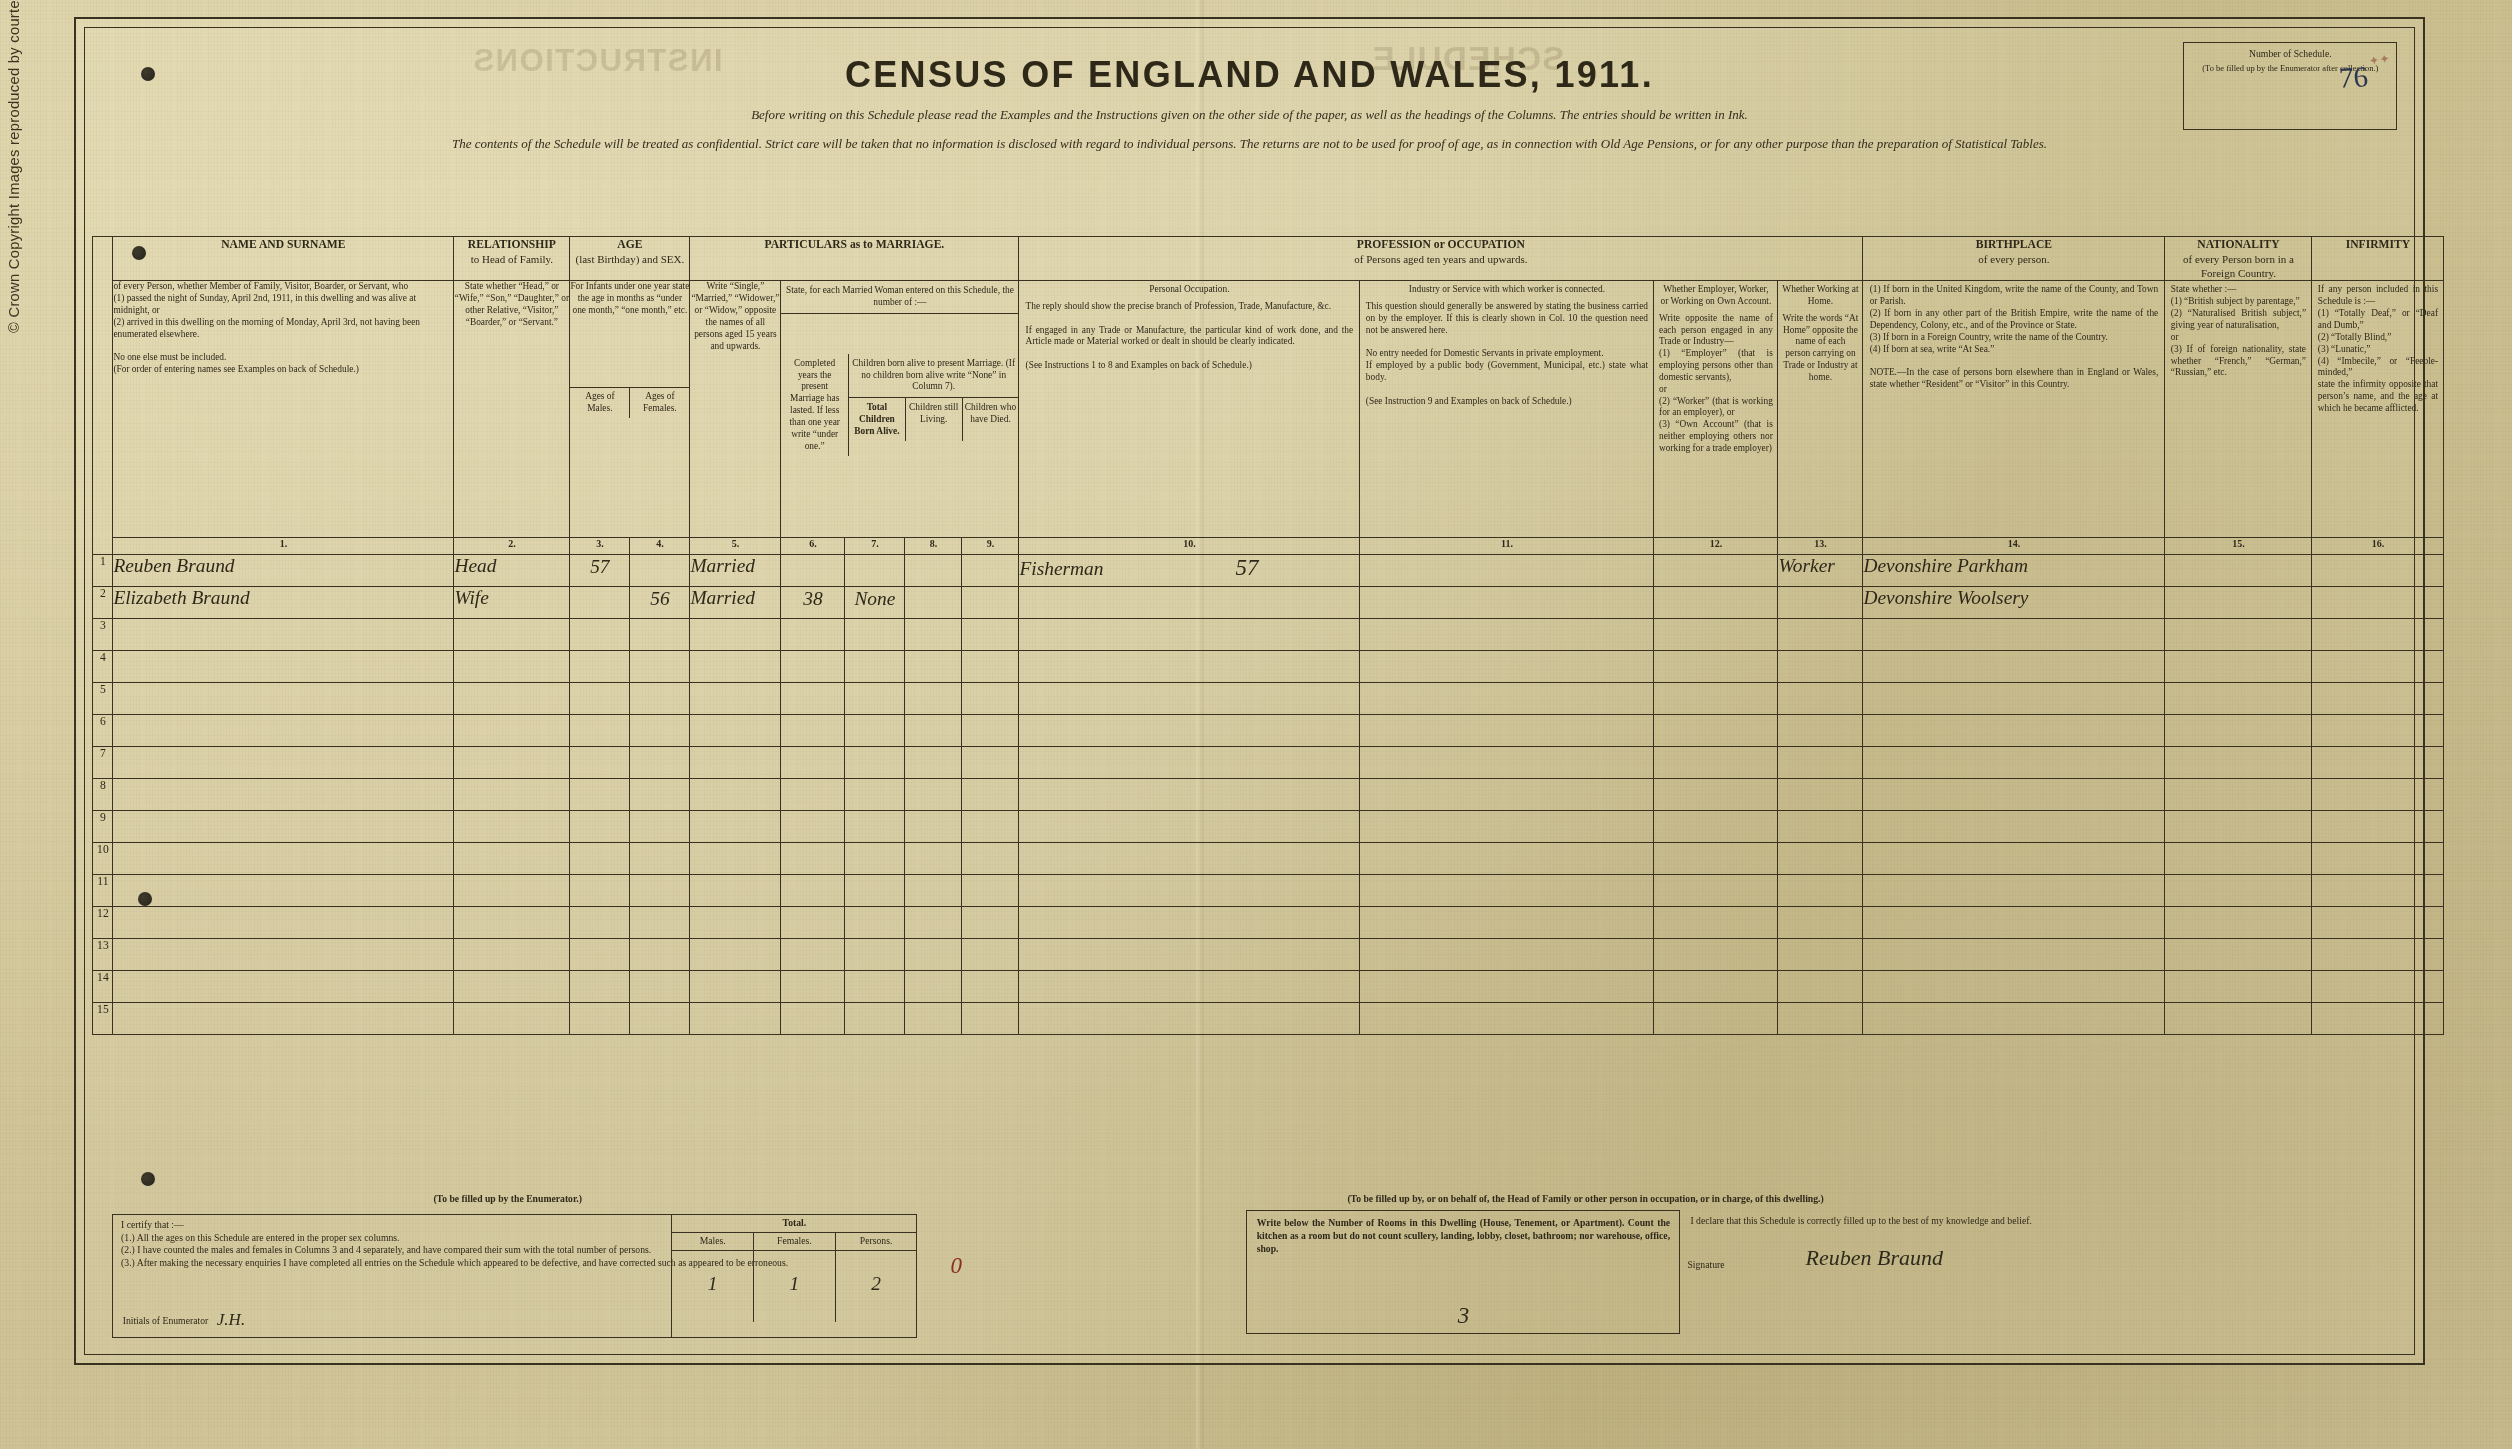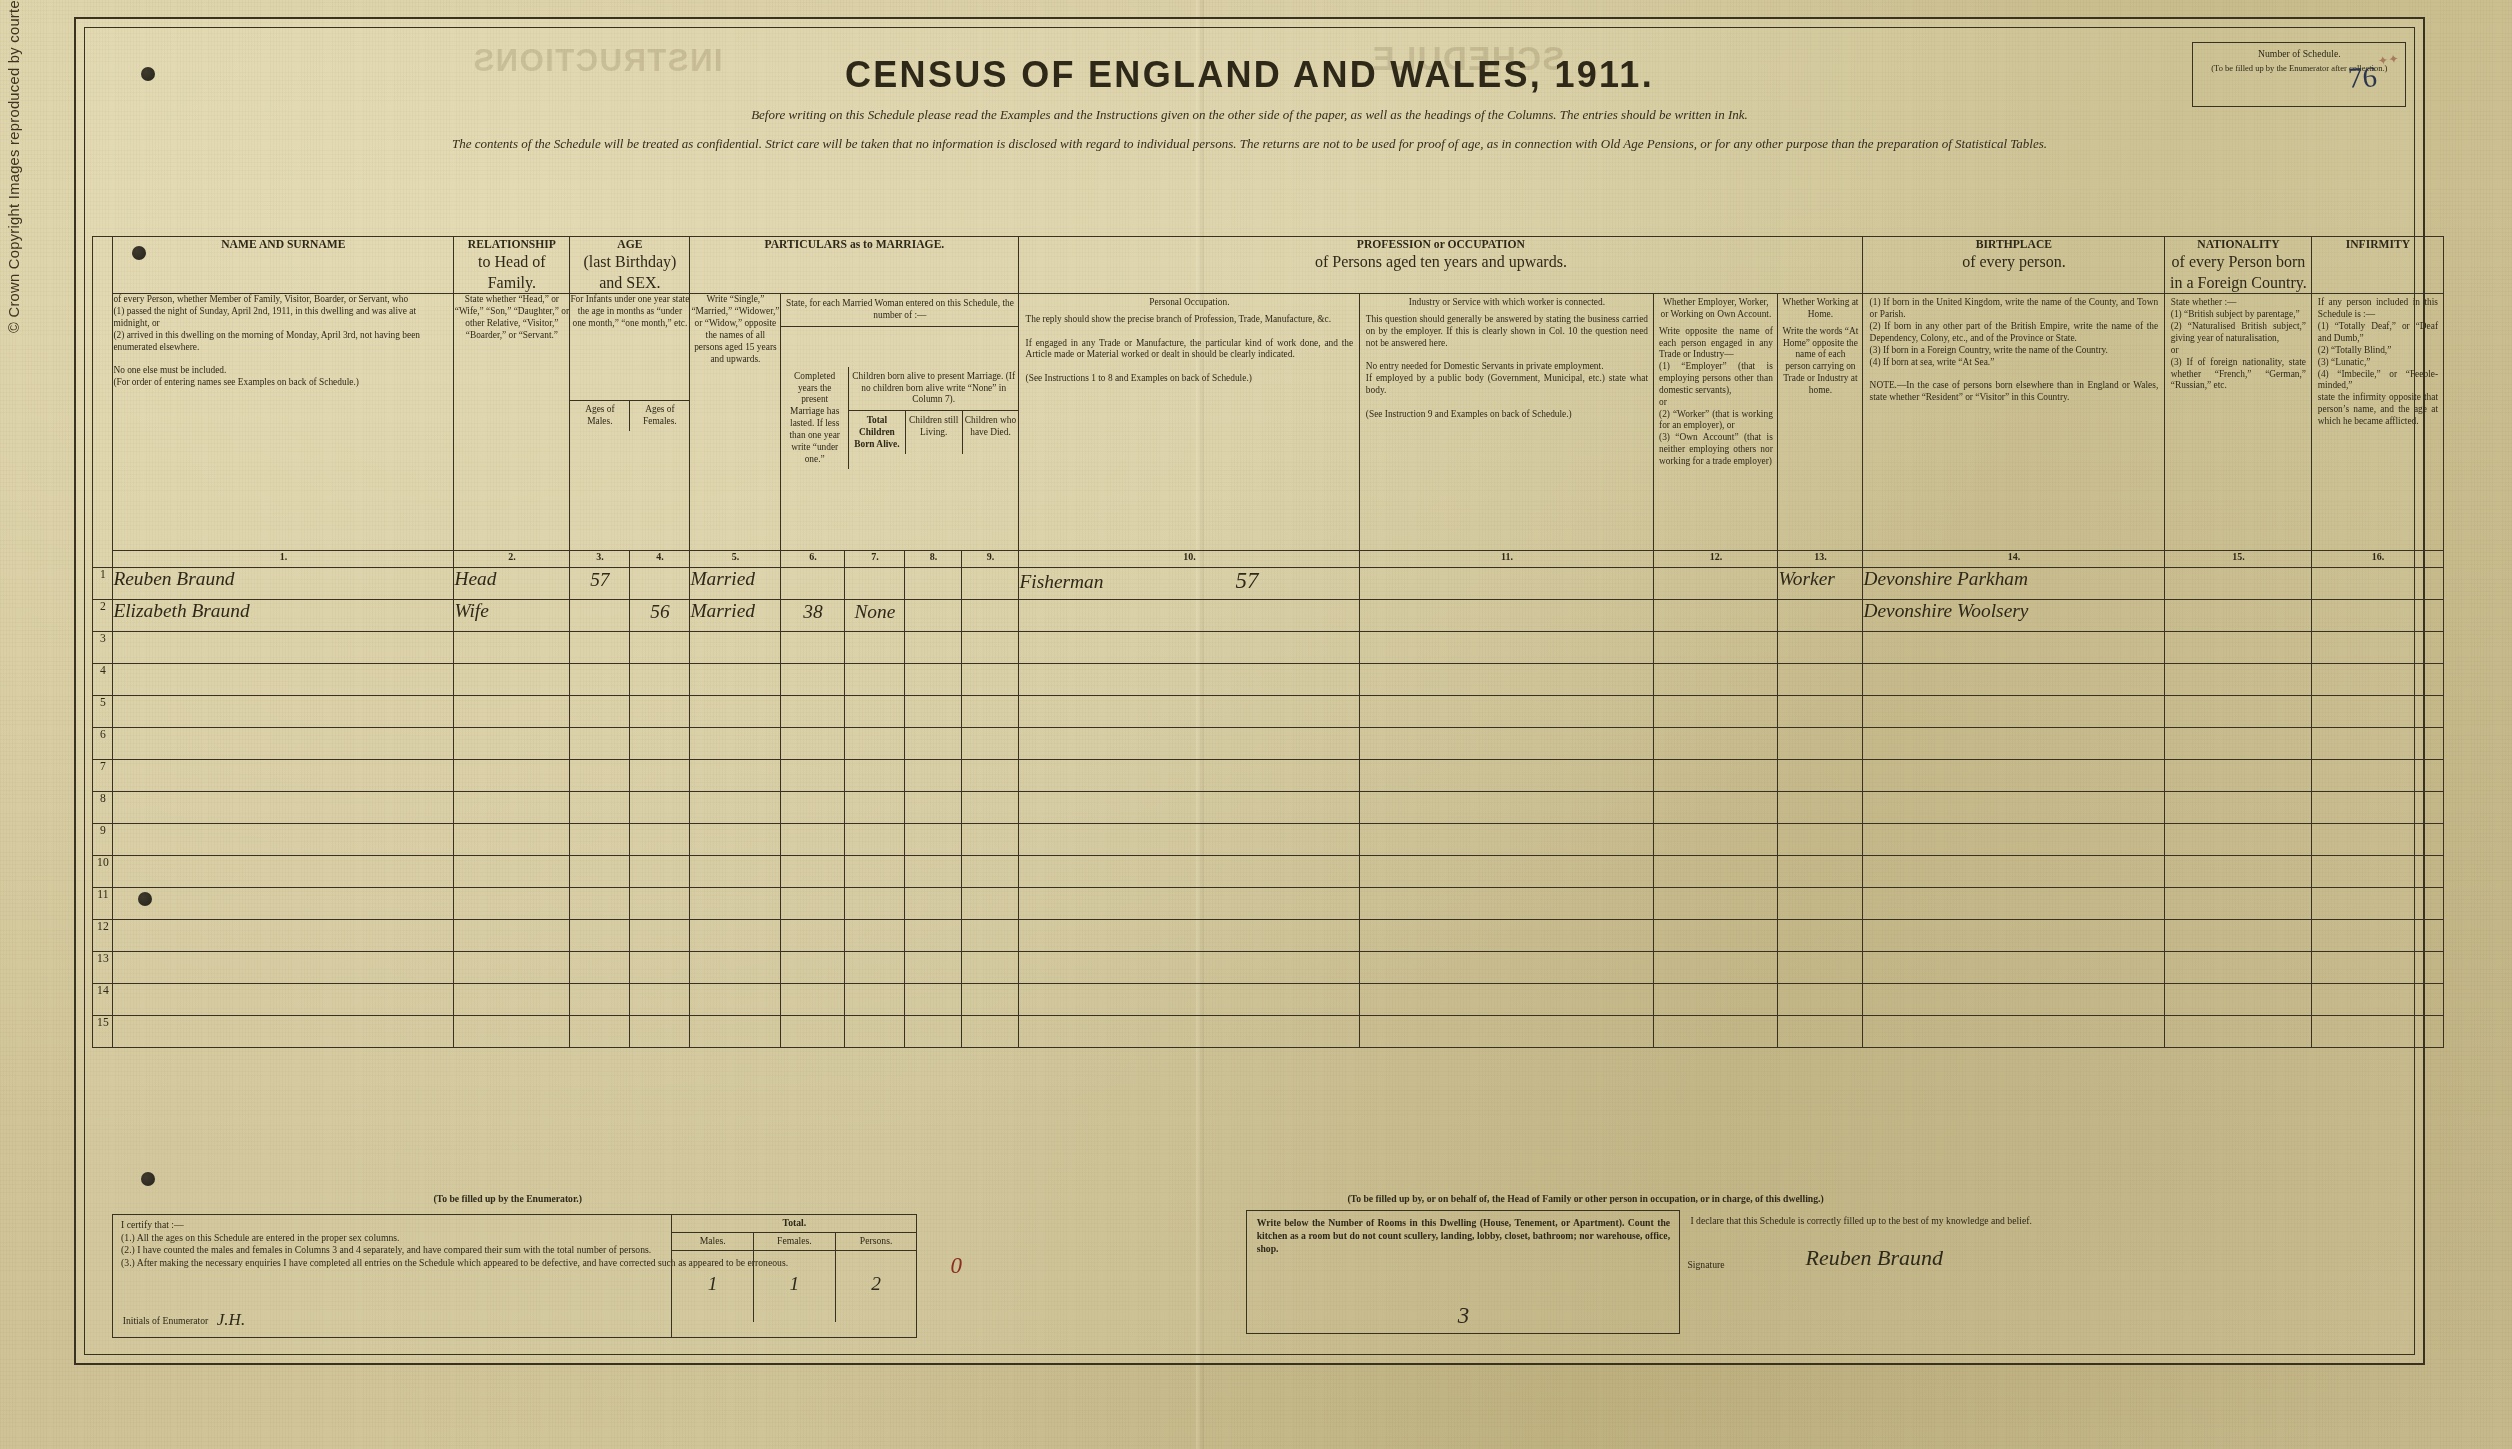--- a/index.html
+++ b/index.html
@@ -48,21 +48,21 @@
     margin-top:26px;font-family:"Liberation Sans",sans-serif;
   }
   .hdr-sub{
     font-size:13px;color:#332c1c;margin-top:11px;font-style:italic;
   }
   .hdr-conf{
     font-size:13px;color:#332c1c;margin-top:12.4px;font-style:italic;line-height:1.45;
     padding:0 46px;
   }
   .schedule-box{
-    position:absolute;right:8px;top:14px;width:214px;height:65px;
+    position:absolute;right:17px;top:14px;width:214px;height:88px;
     border:1.5px solid #3a3220;box-sizing:border-box;text-align:center;
     font-size:9.7px;color:#2e2819;line-height:1.35;padding-top:4.6px;
   }
   .schedule-box .num{
     position:absolute;right:28px;top:15.5px;font-size:29px;color:#2b3550;
     font-family:"Liberation Serif",serif;transform:rotate(-3deg);
   }
   .schedule-box .stamp{
     position:absolute;right:6.2px;top:9.3px;font-size:12.4px;color:#8a4030;opacity:.55;
     transform:rotate(-8deg);
@@ -81,21 +81,21 @@
   table.census td, table.census th{
     border:1.2px solid #3a3220;
     vertical-align:top;
     color:#2e2819;
     padding:0;
   }
   .colhead{
     text-align:center;font-size:11.6px;font-weight:bold;line-height:1.3;
     padding:6.2px 2.3px;font-family:"Liberation Serif",serif;
   }
-  .colhead small{font-weight:normal;font-size:16px;display:block;}
+  .colhead small{font-weight:normal;font-size:11px;display:block;}
   .colsub{
     font-size:9.4px;line-height:1.26;padding:4.6px 3.9px;text-align:center;
   }
   .colsub.just{text-align:justify;}
   .numrow td{
     text-align:center;font-size:10px;font-weight:bold;height:15.5px;padding:0.8px 0;
   }
   .datarow td{height:28px;}
   .rownum{
     text-align:center;font-size:11.6px;color:#2e2819;width:20px;

